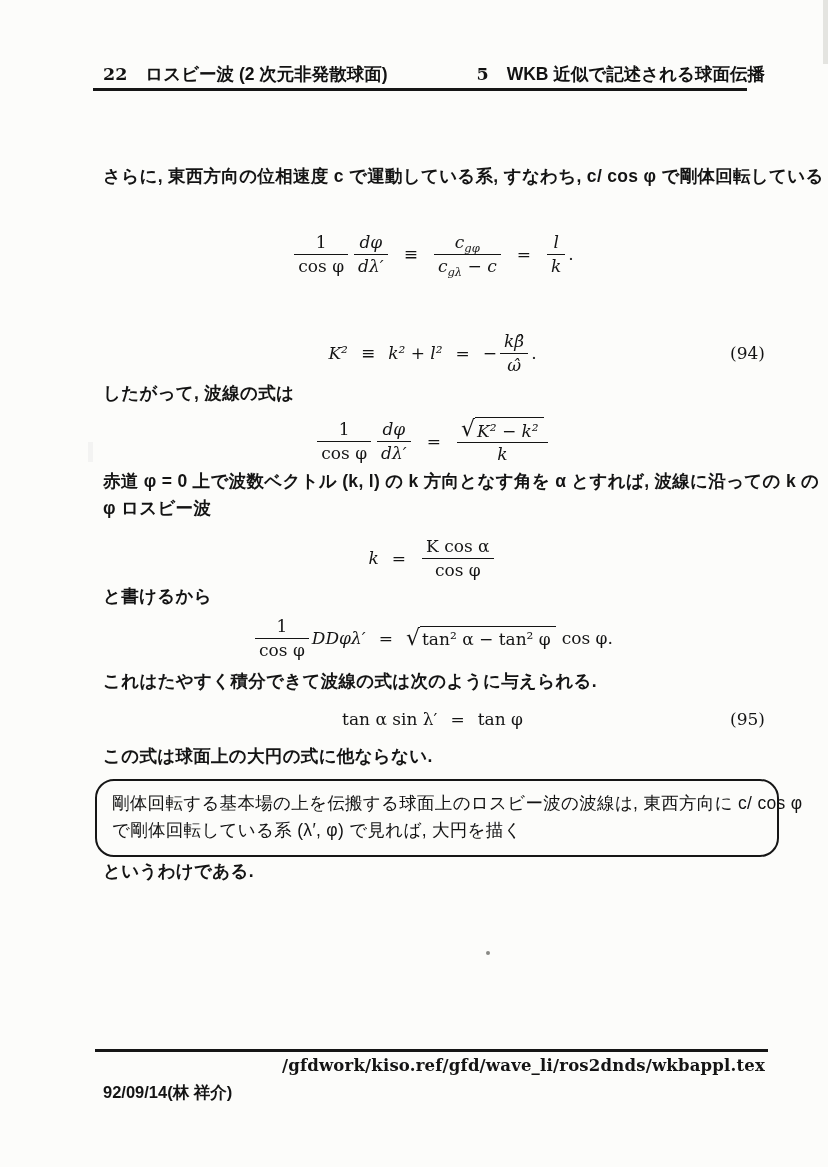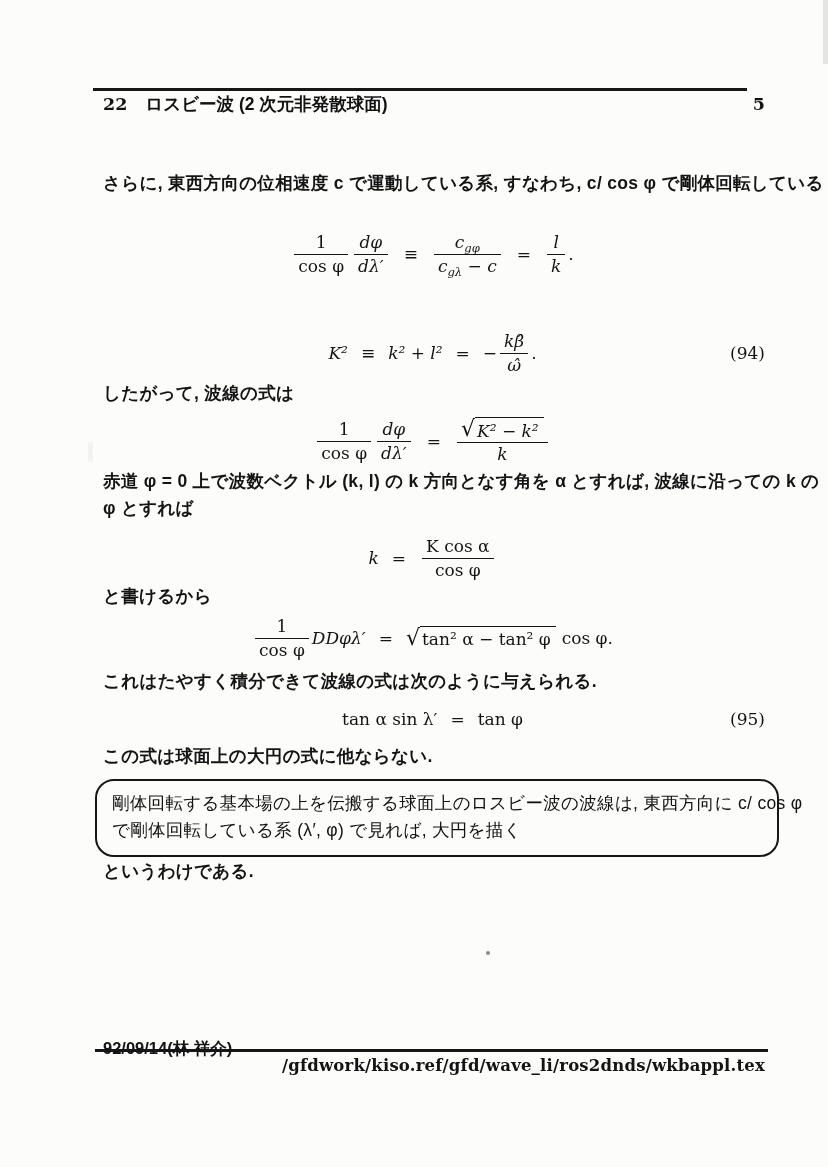--- a/index.html
+++ b/index.html
@@ -13,21 +13,21 @@
     font-family:"Liberation Sans", sans-serif;
     font-weight:600; font-size:17.5px; line-height:27px;
     letter-spacing:0.3px; color:#141414; white-space:nowrap;
   }
   .hdr {
     position:absolute; top:62px; left:103px; right:63px;
     display:flex; justify-content:space-between; align-items:baseline;
     font-family:"Liberation Sans", sans-serif;
     font-weight:700; font-size:17.5px; color:#121212;
   }
-  .hdr .grp { display:flex; gap:18px; align-items:baseline; white-space:nowrap;margin-top:30px; }
+  .hdr .grp { display:flex; gap:18px; align-items:baseline; white-space:nowrap; }
   .hdr .num { font-family:"DejaVu Serif", serif; font-weight:700; }
   .rule { position:absolute; background:#161616; height:2.6px; }
   .header-rule { top:88px; left:93px; width:654px; }
   .footer-rule { top:1049px; left:95px; width:673px; }
 
   
   .eq {
     position:absolute; left:100px; width:665px;
     display:flex; justify-content:center; align-items:center;
     font-family:"DejaVu Serif", serif; font-size:17px; color:#141414;
@@ -54,21 +54,21 @@
     padding:9px 15px 11px 15px;
   }
   .stmt-box .line {
     font-family:"Liberation Sans", sans-serif; font-weight:400;
     font-size:17.5px; line-height:27px; letter-spacing:0.3px;
     color:#121212; white-space:nowrap;
   }
 
   
   .ftr-left {
-    position:absolute; top:1038px; left:103px;
+    position:absolute; top:1082px; left:103px;
     font-family:"Liberation Sans", sans-serif; font-weight:700; font-size:16.5px;
   }
   .ftr-right {
     position:absolute; top:1056px; right:63px;
     font-family:"DejaVu Serif", serif; font-weight:600; font-size:16.5px;
     letter-spacing:0.2px;
   }
 
   
   .artifact { position:absolute; background:#cfcfcb; }
@@ -85,26 +85,27 @@
   <div class="artifact art-margin"></div>
   <div class="artifact art-dot"></div>
 
   <div class="hdr">
     <span class="grp">
       <span class="num">22</span>
       <span>ロスビー波 (2 次元非発散球面)</span>
     </span>
     <span class="grp">
       <span class="num">5</span>
+      <span>WKB 近似で記述される球面伝播</span>
     </span>
   </div>
   <div class="rule header-rule"></div>
 
 
-  <div class="jp" style="top:170px">さらに, 東西方向の位相速度 c で運動している系, すなわち, c/ cos φ で剛体回転している</div>
+  <div class="jp" style="top:163px">さらに, 東西方向の位相速度 c で運動している系, すなわち, c/ cos φ で剛体回転している</div>
 
   <div class="eq" style="top:226px;height:56px">
     <span class="frac">
       <span class="num">1</span>
       <span class="den">cos φ</span>
     </span>
     <span class="frac it">
       <span class="num">dφ</span>
       <span class="den">dλ′</span>
     </span>
@@ -153,21 +154,21 @@
         <span class="sqrt">
             <span class="rad">√</span>
             <span class="bar it">K² − k²</span>
           </span>
       </span>
       <span class="den it">k</span>
     </span>
   </div>
 
   <div class="jp" style="top:468px">赤道 φ = 0 上で波数ベクトル (k, l) の k 方向となす角を α とすれば, 波線に沿っての k の</div>
-  <div class="jp" style="top:495px">φ とすれば</div>
+  <div class="jp" style="top:495px">φ ロスビー波</div>
 
   <div class="eq" style="top:532px;height:52px">
     <span class="it">k</span>
     <span class="rel">=</span>
     <span class="frac">
       <span class="num">K cos α</span>
       <span class="den">cos φ</span>
     </span>
   </div>
 

